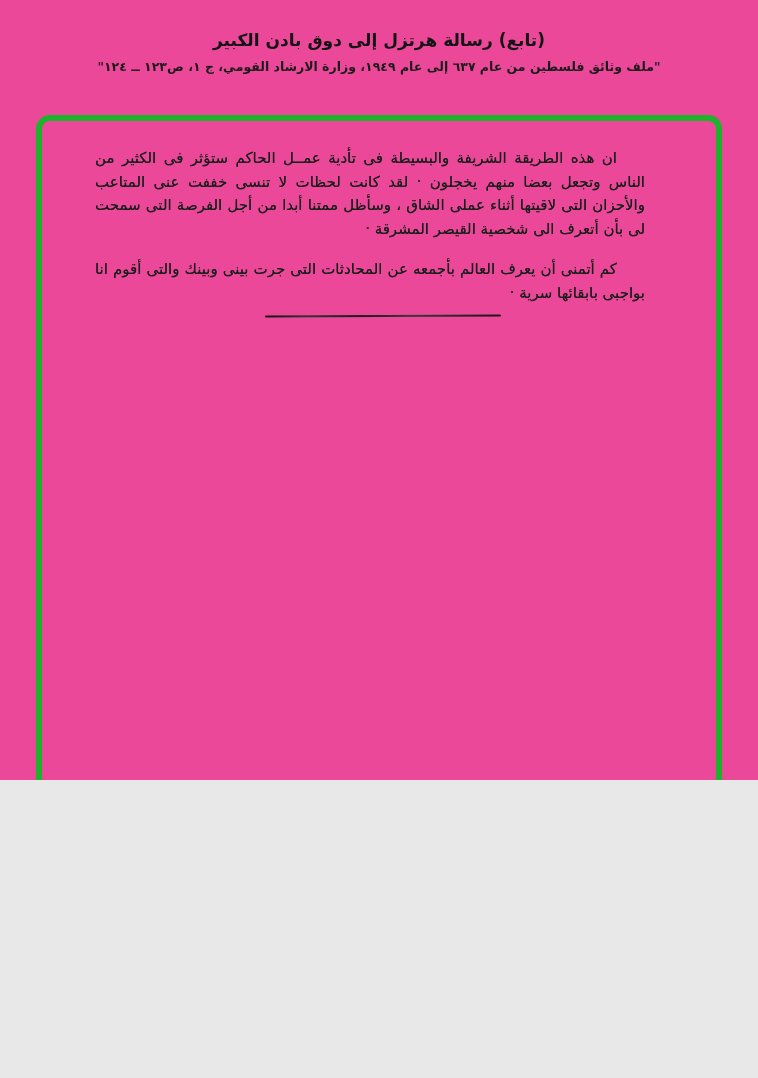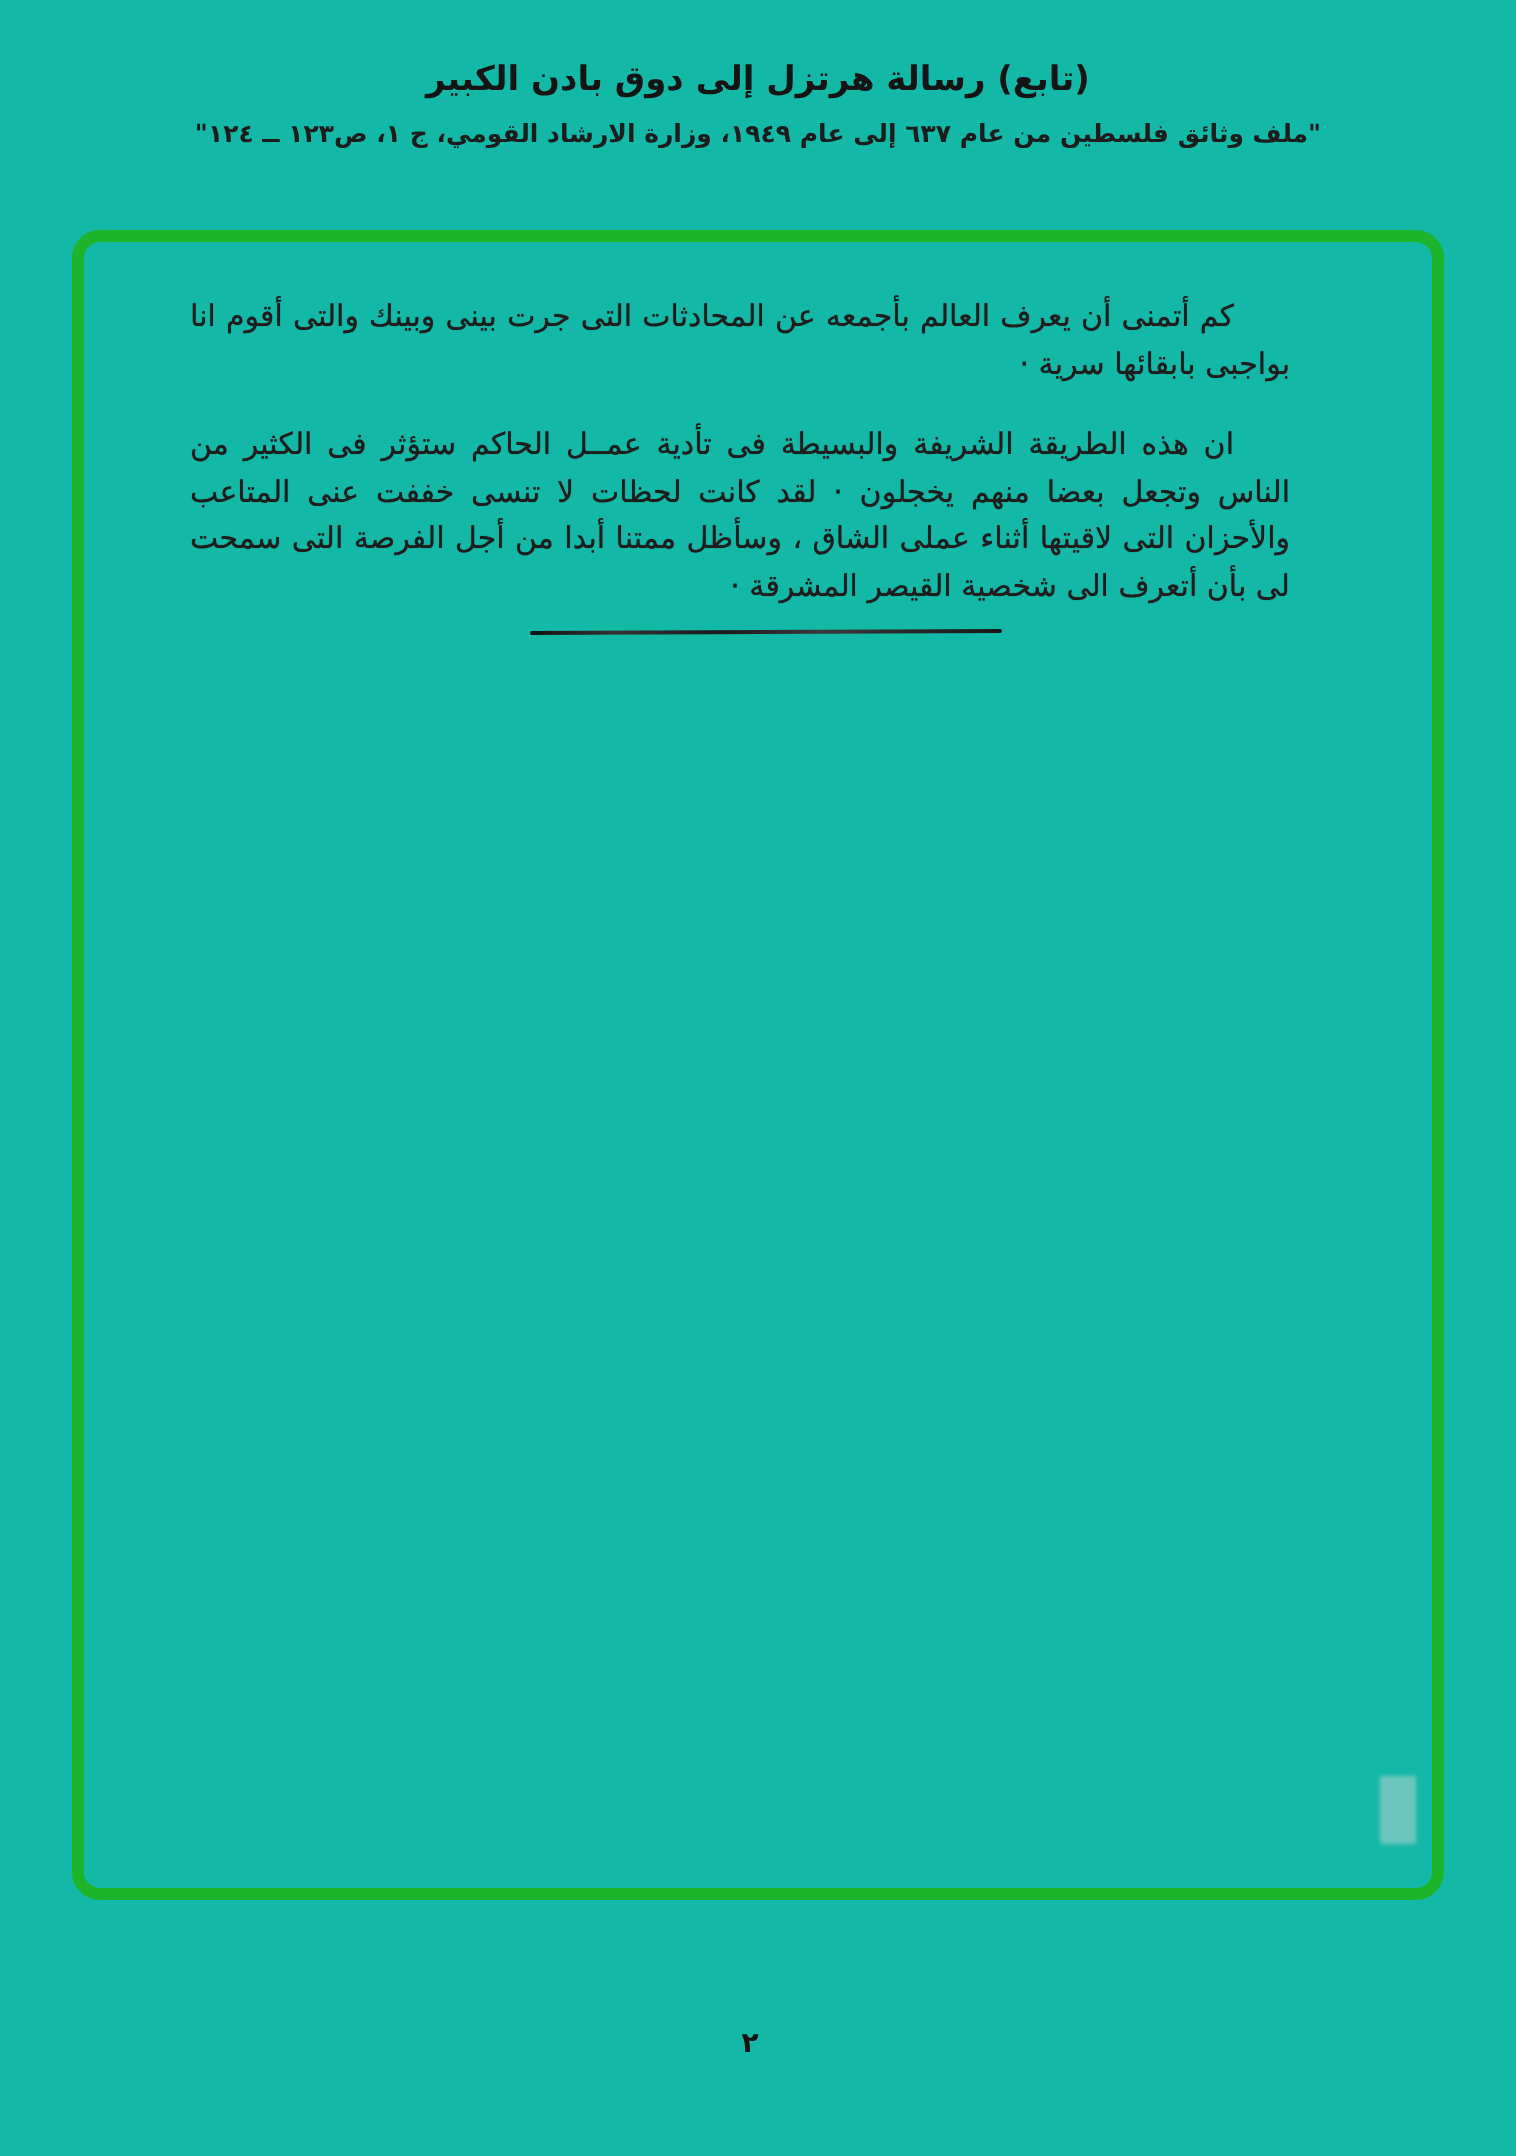--- a/index.html
+++ b/index.html
@@ -4,23 +4,23 @@
 <style>
   html, body {
     margin: 0;
     padding: 0;
     background: #e8e8e8;
     font-family: "DejaVu Sans", sans-serif;
   }
   .page {
     position: relative;
     width: 758px;
-    height: 1078px;
+    height: 780px;
     margin: 0 auto;
-    background: #14b8a6;
+    background: #ec4899;
     overflow: hidden;
     color: #1b1b1b;
   }
 
   
   .doc-header {
     position: absolute;
     top: 30px;
     left: 0;
     right: 0;
@@ -114,22 +114,22 @@
 <div class="page">
 
   <div class="doc-header">
     <div class="doc-title">(تابع) رسالة هرتزل إلى دوق بادن الكبير</div>
     <div class="doc-citation">"ملف وثائق فلسطين من عام ٦٣٧ إلى عام ١٩٤٩، وزارة الارشاد القومي، ج ١، ص١٢٣ ــ ١٢٤"</div>
   </div>
 
   <div class="highlight-box"></div>
 
   <div class="letter-body">
+    <p class="letter-paragraph">ان هذه الطريقة الشريفة والبسيطة فى تأدية عمــل الحاكم ستؤثر فى الكثير من الناس وتجعل بعضا منهم يخجلون · لقد كانت لحظات لا تنسى خففت عنى المتاعب والأحزان التى لاقيتها أثناء عملى الشاق ، وسأظل ممتنا أبدا من أجل الفرصة التى سمحت لى بأن أتعرف الى شخصية القيصر المشرقة ·</p>
     <p class="letter-paragraph">كم أتمنى أن يعرف العالم بأجمعه عن المحادثات التى جرت بينى وبينك والتى أقوم انا بواجبى بابقائها سرية ·</p>
-    <p class="letter-paragraph">ان هذه الطريقة الشريفة والبسيطة فى تأدية عمــل الحاكم ستؤثر فى الكثير من الناس وتجعل بعضا منهم يخجلون · لقد كانت لحظات لا تنسى خففت عنى المتاعب والأحزان التى لاقيتها أثناء عملى الشاق ، وسأظل ممتنا أبدا من أجل الفرصة التى سمحت لى بأن أتعرف الى شخصية القيصر المشرقة ·</p>
   </div>
 
   <div class="signature-divider"></div>
 
   <div class="scan-artifact"></div>
 
   <div class="page-number">٢</div>
 
 </div>
 

